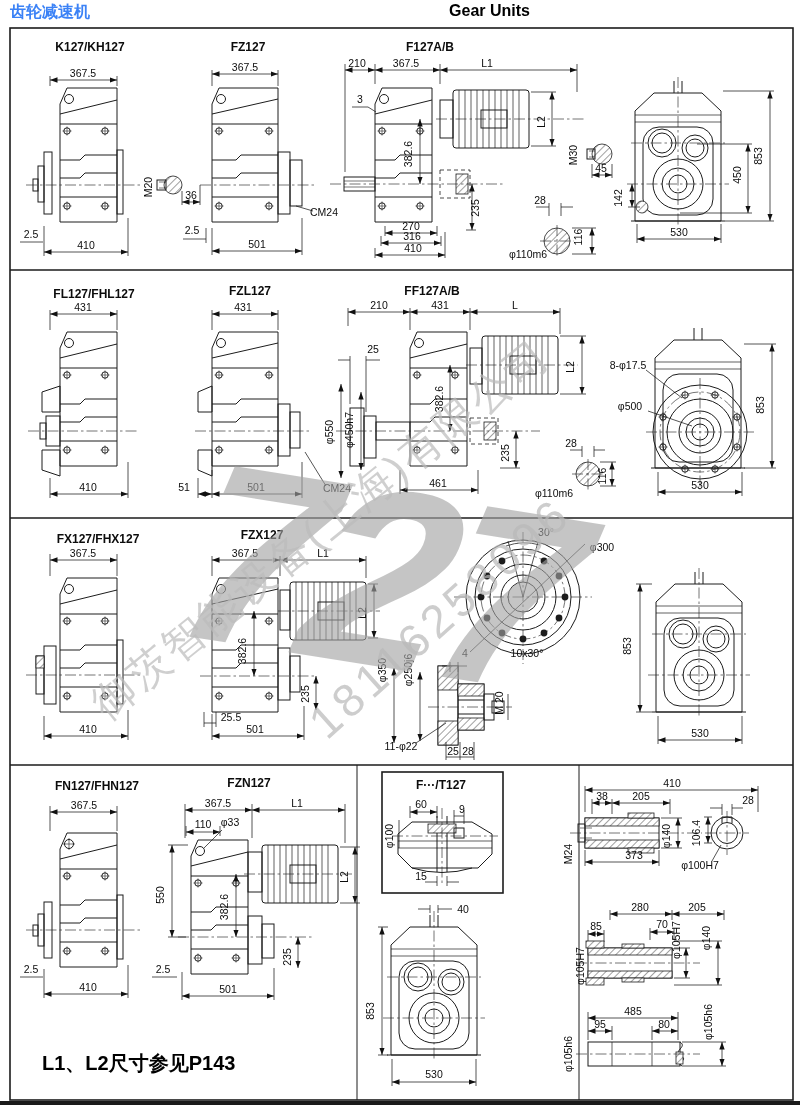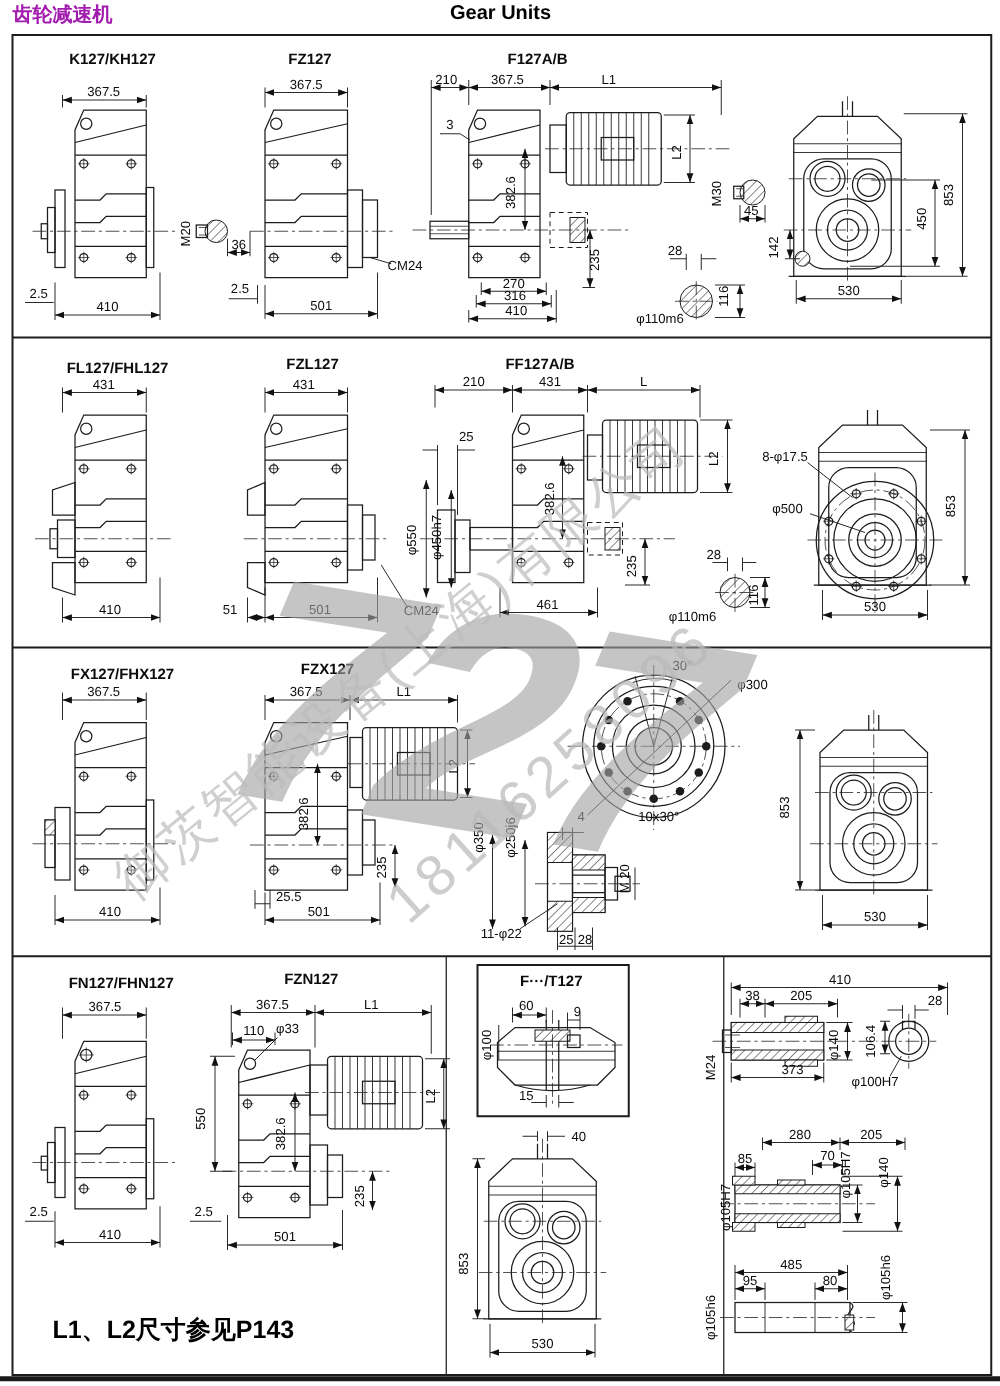--- a/index.html
+++ b/index.html
@@ -1,19 +1,19 @@
 <!DOCTYPE html>
 <html><head>
 <meta charset="utf-8">
 <style>
   html,body{margin:0;padding:0;background:#fff;}
   .page{position:relative;width:800px;height:1109px;background:#fff;overflow:hidden;
         font-family:"Liberation Sans","DejaVu Sans",sans-serif;}
-  .hdr-cn{position:absolute;left:10px;top:2px;font-size:16px;font-weight:bold;color:#a21caf;z-index:2;}
-  .hdr-en{position:absolute;left:360px;top:2px;width:170px;text-align:left;font-size:16px;font-weight:bold;color:#000;z-index:2;}
+  .hdr-cn{position:absolute;left:10px;top:2px;font-size:16px;font-weight:bold;color:#3b82f6;z-index:2;}
+  .hdr-en{position:absolute;left:360px;top:2px;width:170px;text-align:right;font-size:16px;font-weight:bold;color:#000;z-index:2;}
   svg{position:absolute;left:0;top:0;z-index:1;}
   .ln{stroke:#1c1c1c;stroke-width:1;fill:none;}
   .ln2{stroke:#1c1c1c;stroke-width:1.6;fill:none;}
   .dim{stroke:#1c1c1c;stroke-width:0.75;fill:none;}
   .dar{marker-start:url(#as);marker-end:url(#ae);}
   .cl{stroke:#2a2a2a;stroke-width:0.65;fill:none;stroke-dasharray:11 3 2.5 3;}
   .dsh{stroke:#1c1c1c;stroke-width:0.8;fill:none;stroke-dasharray:4 3;}
   .hat{fill:url(#hatch);stroke:#1c1c1c;stroke-width:0.8;}
   text.t{font-family:"Liberation Sans","DejaVu Sans",sans-serif;font-size:10.5px;fill:#0c0c0c;text-anchor:middle;}
   text.ttl{font-size:12px;font-weight:bold;}

